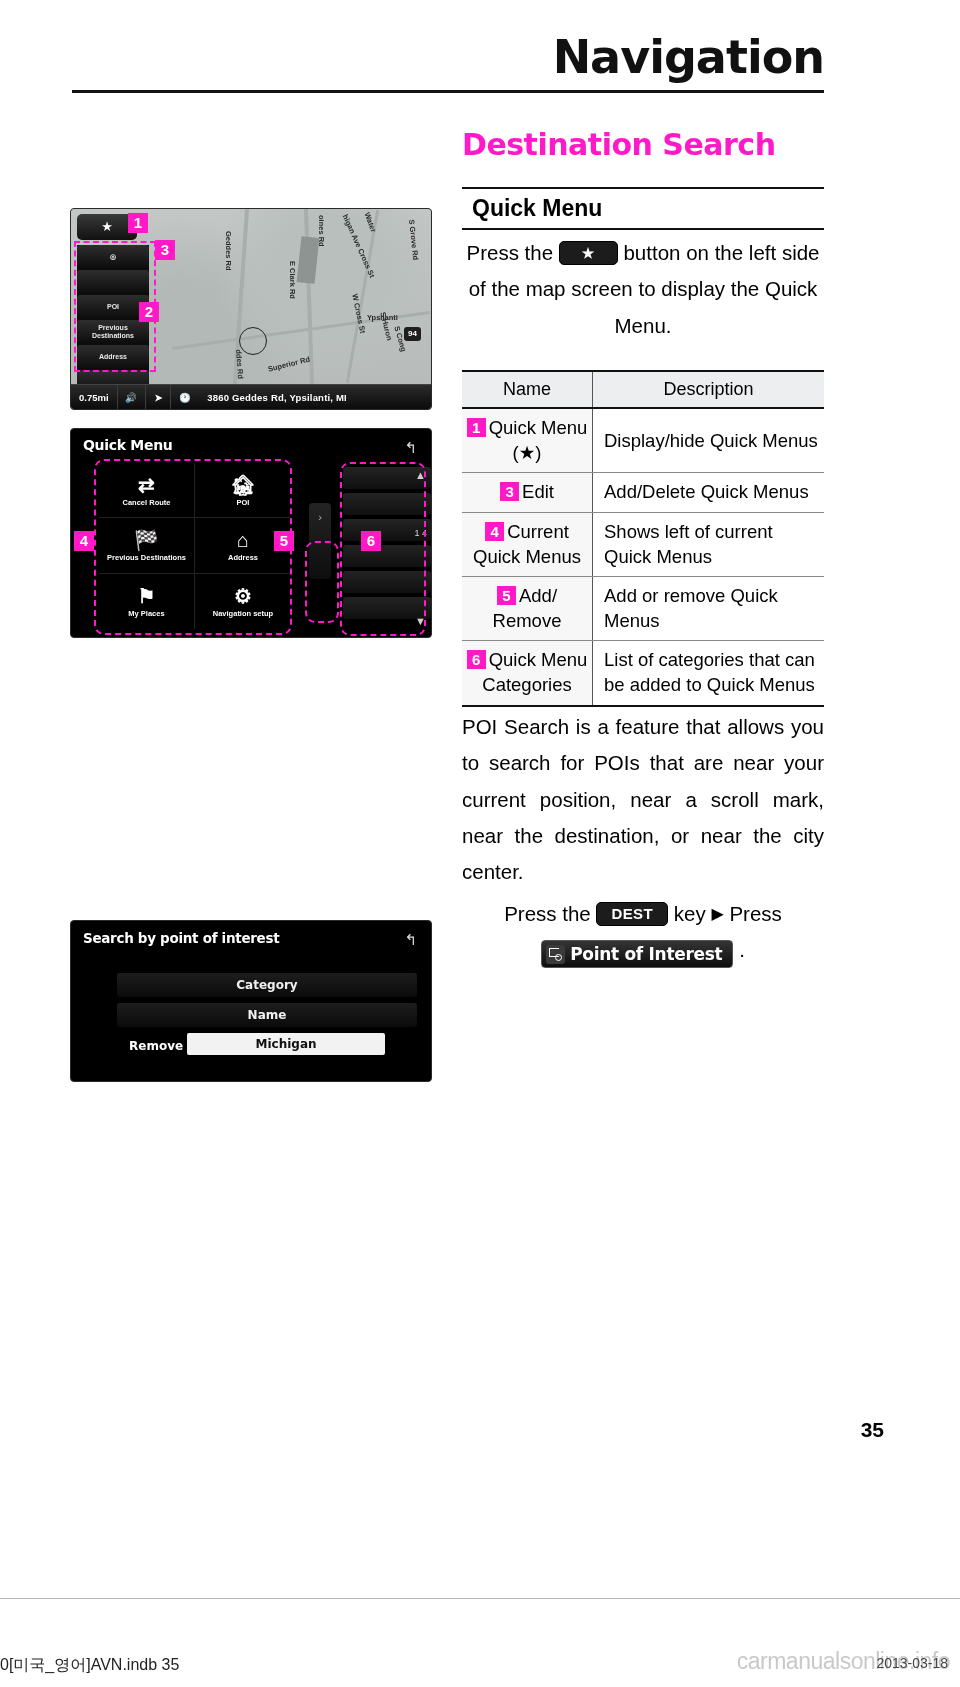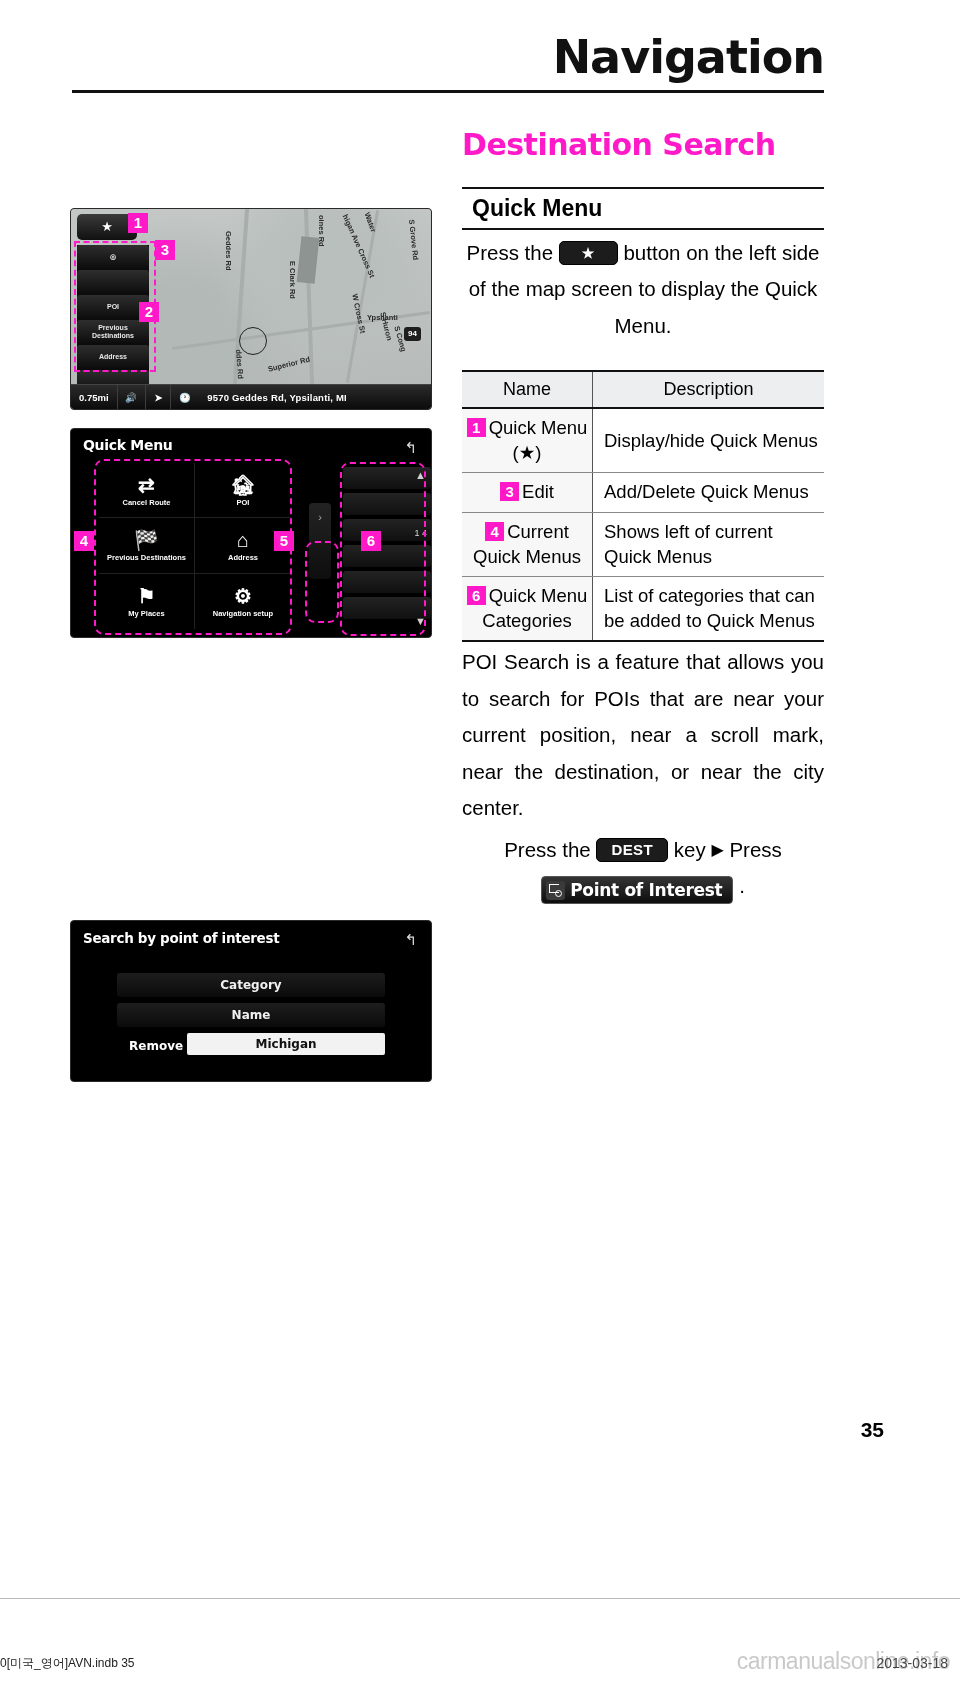--- a/index.html
+++ b/index.html
@@ -354,21 +354,21 @@
   
   #poi-shot { left: 70px; top: 920px; width: 360px; height: 160px; background:#000; }
   .poi-title {
     position: absolute; left: 12px; top: 9px;
     color: #fff; font-size: 13.5px; font-weight: 700;
     font-family: "DejaVu Sans", sans-serif;
     letter-spacing: -0.3px;
   }
   .poi-back { position: absolute; right: 14px; top: 10px; color:#dcdcdc; font-size: 15px; }
   .poi-row {
-    position: absolute; left: 46px; width: 268px; height: 24px;
+    position: absolute; left: 46px; width: 300px; height: 24px;
     background: linear-gradient(#1d1d1d,#0b0b0b);
     border-radius: 3px;
     color: #f0f0f0; font-size: 12px; font-weight: 700;
     display: flex; align-items: center; justify-content: center;
     font-family: "DejaVu Sans", sans-serif;
   }
   #poi-row-category { top: 52px; }
   #poi-row-name { top: 82px; }
   .poi-state-label {
     position: absolute; left: 58px; top: 118px;
@@ -416,21 +416,21 @@
   }
   .footer-rule {
     position: absolute;
     left: 0; right: 0;
     top: 1598px;
     border-top: 1px solid #b9b9b9;
   }
   .footer-left {
     position: absolute;
     left: 0px; top: 1655px;
-    font-size: 12px;
+    font-size: 16px;
     color: #222;
     font-family: "Liberation Sans", sans-serif;
     white-space: nowrap;
   }
   .footer-right {
     position: absolute;
     right: 12px; top: 1655px;
     font-size: 14px;
     color: #444;
   }
@@ -486,21 +486,21 @@
     <div class="qm-item">Address</div>
     <div class="qm-item"></div>
     <div class="qm-item">Navigation setup</div>
   </div>
 
   <div class="map-bottom-bar">
     <div class="mbb-seg">0.75mi</div>
     <div class="mbb-seg">🔊</div>
     <div class="mbb-seg">➤</div>
     <div class="mbb-seg" style="border-right:none;">🕐</div>
-    <div class="mbb-addr">9570 Geddes Rd, Ypsilanti, MI</div>
+    <div class="mbb-addr">3860 Geddes Rd, Ypsilanti, MI</div>
   </div>
 </div>
 
 <div class="callout-num" style="left:128px;top:213px;">1</div>
 <div class="dash-box" style="left:74px;top:241px;width:78px;height:127px;"></div>
 <div class="callout-num" style="left:155px;top:240px;">3</div>
 <div class="callout-num" style="left:139px;top:302px;">2</div>
 
 <div class="shot" id="qm-shot">
   <div class="qm-title">Quick Menu</div>
@@ -602,20 +602,26 @@
         <td class="c-desc">Add/Delete Quick Menus</td>
       </tr>
       <tr>
         <td class="c-name">
           <span class="num-badge">4</span><span class="nm-text">Current Quick Menus</span>
         </td>
         <td class="c-desc">Shows left of current Quick Menus</td>
       </tr>
       <tr>
         <td class="c-name">
+          <span class="num-badge">5</span><span class="nm-text">Add/ Remove</span>
+        </td>
+        <td class="c-desc">Add or remove Quick Menus</td>
+      </tr>
+      <tr>
+        <td class="c-name">
           <span class="num-badge">6</span><span class="nm-text">Quick Menu Categories</span>
         </td>
         <td class="c-desc">List of categories that can be added to Quick Menus</td>
       </tr>
     </tbody>
   </table>
 
 
   <p class="body-text" style="margin-top:2px;">POI Search is a feature that allows you to search for POIs that are near your current position, near a scroll mark, near the destination, or near the city center.</p>
 

